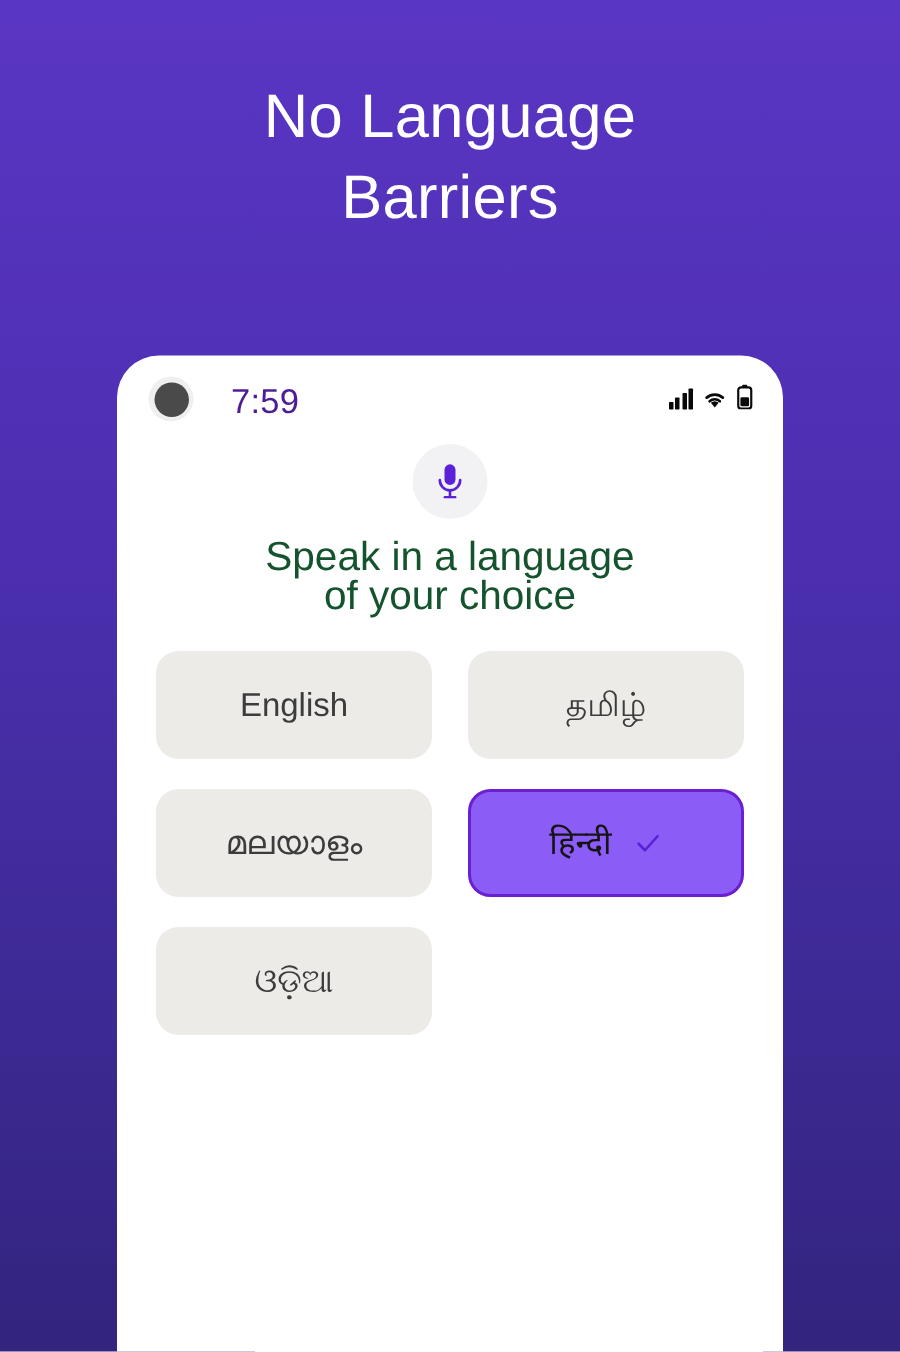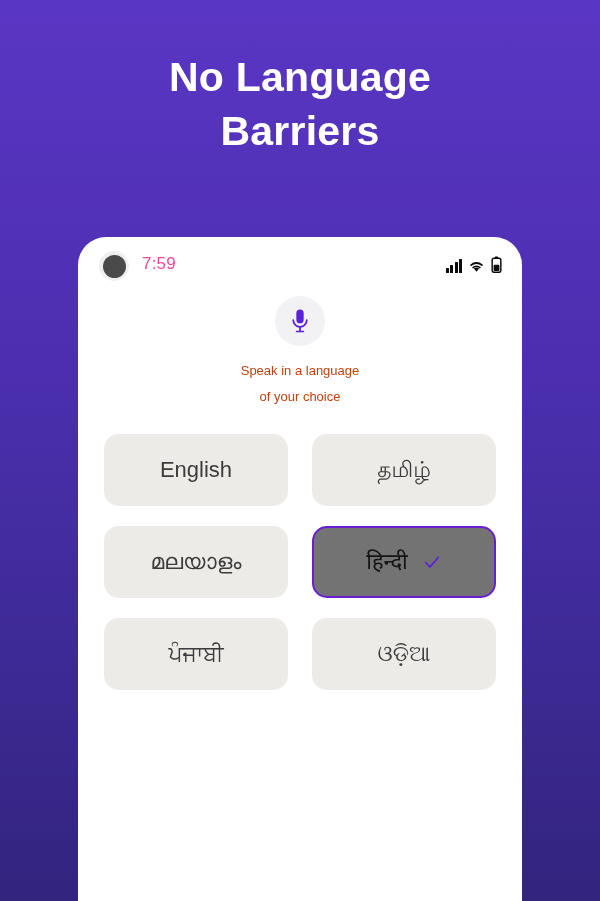--- a/index.html
+++ b/index.html
@@ -19,21 +19,21 @@
   
   .headline {
     position: absolute;
     top: 50px;
     left: 0;
     width: 600px;
     text-align: center;
     color: #ffffff;
     font-size: 41px;
     line-height: 54px;
-    font-weight: 700;
+    font-weight: 400;
     letter-spacing: 0.2px;
   }
   .headline-line { display: block; }
 
   
   .phone {
     position: absolute;
     left: 78px;
     top: 237px;
     width: 444px;
@@ -61,24 +61,24 @@
     justify-content: center;
   }
   .punch-hole-lens {
     width: 23px;
     height: 23px;
     border-radius: 50%;
     background: #4a4a4a;
   }
   .status-time {
     position: absolute;
-    left: 64px;
+    left: 76px;
     top: 17px;
-    font-size: 17px;
-    color: #ec4899;
+    font-size: 23px;
+    color: #4c1d95;
     letter-spacing: 0.2px;
   }
   .status-icons {
     position: absolute;
     right: 20px;
     top: 18px;
     display: flex;
     align-items: flex-end;
     gap: 6px;
     height: 18px;
@@ -113,23 +113,23 @@
     display: flex;
     align-items: center;
     justify-content: center;
   }
   .mic-icon { width: 22px; height: 26px; display: block; }
 
   
   .subtitle {
     margin-top: 12px;
     text-align: center;
-    font-size: 13px;
+    font-size: 27px;
     line-height: 26px;
-    color: #c2410c;
+    color: #14532d;
   }
   .subtitle-line { display: block; }
 
   
   .lang-grid {
     margin: 24px auto 0;
     width: 392px;
     display: grid;
     grid-template-columns: 184px 184px;
     column-gap: 24px;
@@ -142,21 +142,21 @@
     border: 2px solid transparent;
     display: flex;
     align-items: center;
     justify-content: center;
     gap: 14px;
     font-size: 22px;
     color: #3c3c3c;
     line-height: 1;
   }
   .lang-chip.selected {
-    background: #737373;
+    background: #8b5cf6;
     border-color: #6a1fd0;
   }
   .lang-chip.selected .lang-label { color: #141414; }
   .lang-label { display: inline-block; }
   .check-icon { width: 20px; height: 20px; display: block; }
 </style>
 </head>
 <body>
 
 <div class="headline">
@@ -215,20 +215,17 @@
     <div class="lang-chip">
       <span class="lang-label">മലയാളം</span>
     </div>
     <div class="lang-chip selected">
       <span class="lang-label">हिन्दी</span>
       <svg class="check-icon" viewBox="0 0 24 24">
         <path d="M4.5 12.6 L9.6 17.8 L19.6 6.6" stroke="#5b21d6" stroke-width="2.1" fill="none" stroke-linecap="round" stroke-linejoin="round"></path>
       </svg>
     </div>
     <div class="lang-chip">
-      <span class="lang-label">ਪੰਜਾਬੀ</span>
-    </div>
-    <div class="lang-chip">
       <span class="lang-label">ଓଡ଼ିଆ</span>
     </div>
   </div>
 
 </div>
 
 </body></html>

